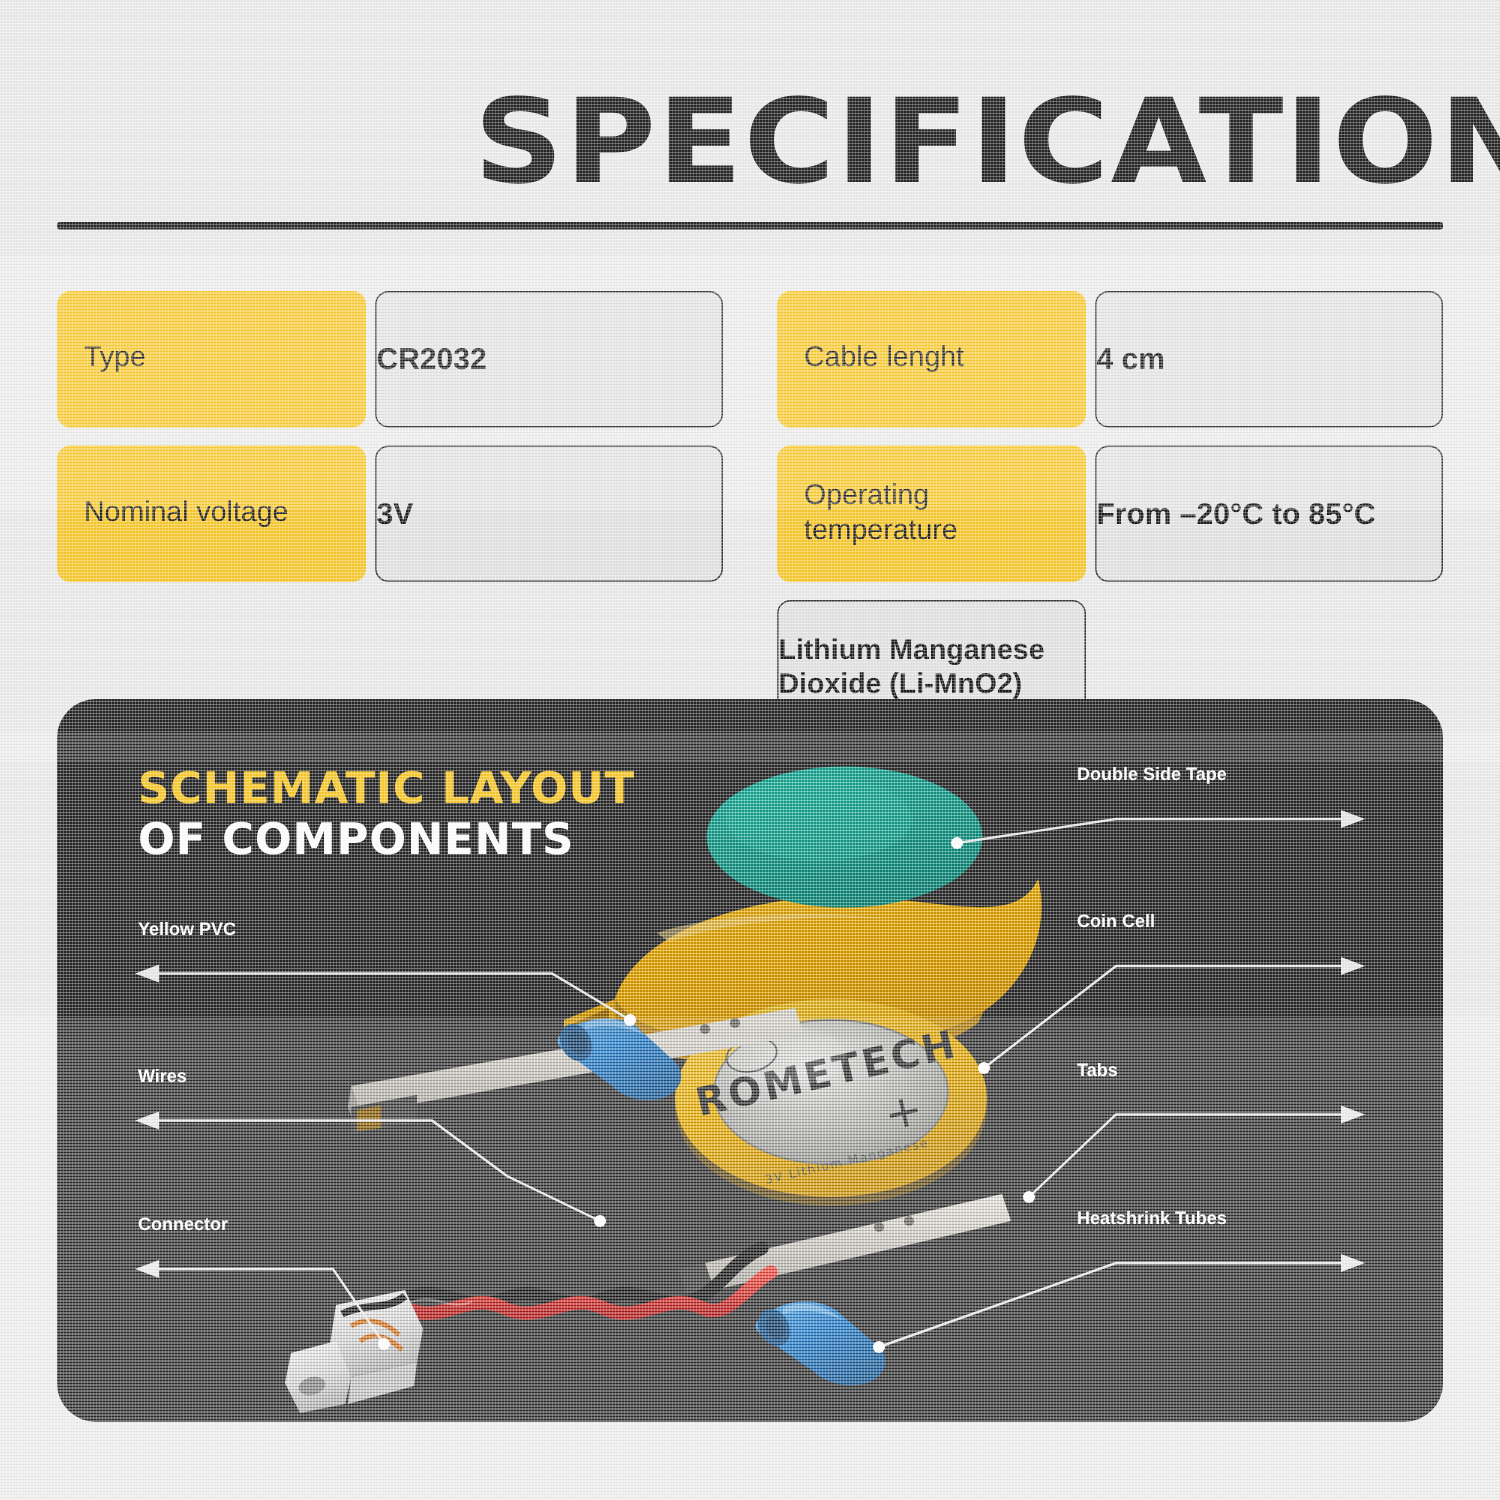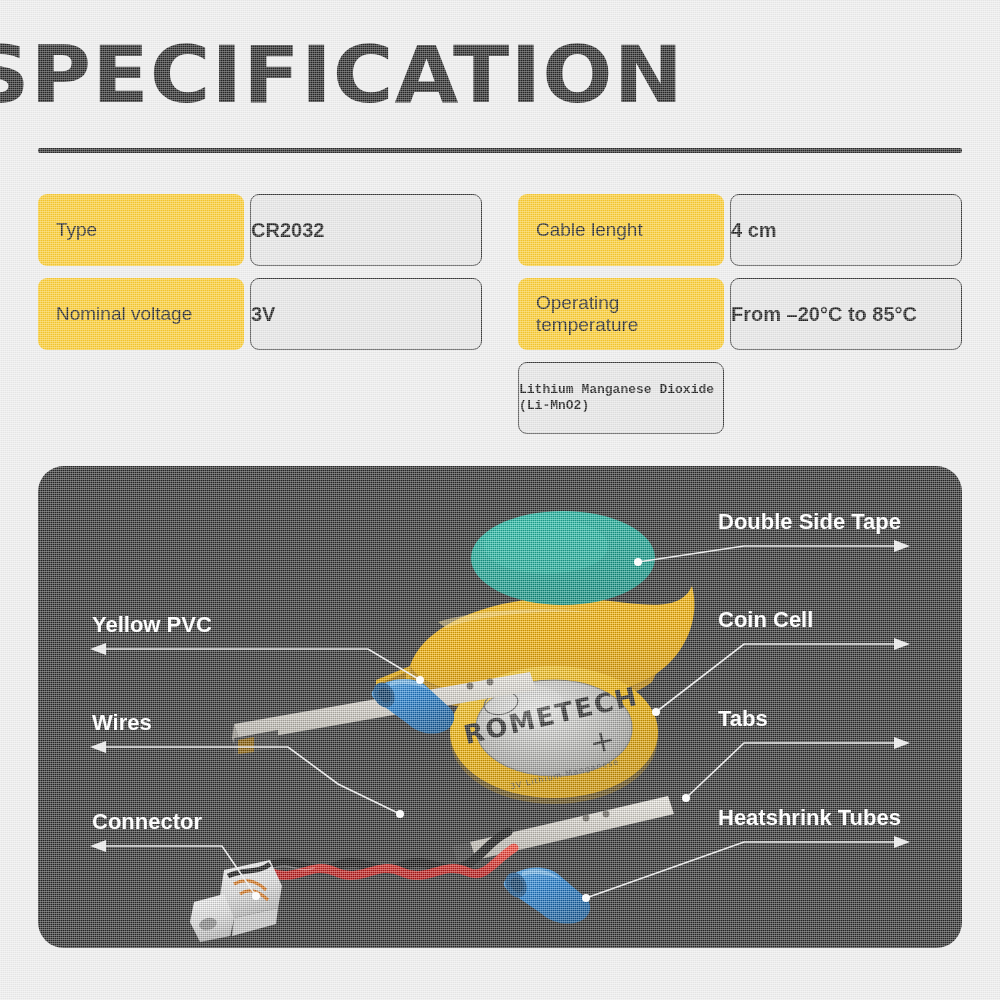--- a/index.html
+++ b/index.html
@@ -23,22 +23,22 @@
     background-image:
       repeating-linear-gradient(0deg, rgba(255,255,255,.55) 0 1px, rgba(0,0,0,.03) 1px 2px),
       repeating-linear-gradient(90deg, rgba(255,255,255,.4) 0 1px, rgba(0,0,0,.025) 1px 2px);
     z-index: 50;
   }
 
   
   .title-wrap {
     position: absolute;
     left: 0; right: 0;
-    top: 36px;
-    text-align: left;
+    top: 56px;
+    text-align: right;
   }
   .title {
     font-size: 78px;
     line-height: 1;
     font-weight: 800;
     color: #262626;
     letter-spacing: 1px;
     transform: scaleX(1.06);
     font-family: "DejaVu Sans", sans-serif;
   }
@@ -65,21 +65,21 @@
   }
   .spec-col {
     display: flex;
     flex-direction: column;
     row-gap: 12px;
   }
   .spec-row {
     display: grid;
     align-items: stretch;
     column-gap: 6px;
-    height: 72px;
+    height: 91px;
   }
   .col-left .spec-row  { grid-template-columns: 206px 1fr; }
   .col-right .spec-row { grid-template-columns: 206px 1fr; border-radius: 23px; }
 
   .spec-key {
     background: #F8C92F;
     border-radius: 9px;
     display: flex;
     align-items: center;
     padding: 0 18px;
@@ -93,21 +93,21 @@
     border: 1.6px solid #3a3a3a;
     border-radius: 9px;
     display: flex;
     align-items: center;
     padding: 0 0;
     font-size: 20px;
     font-weight: 700;
     color: #1d1d1d;
     line-height: 1.2;
   }
-  .spec-val.small { font-size: 13px; font-family: Liberation Mono, monospace; }
+  .spec-val.small { font-size: 19px; }
 
   
   .panel {
     position: absolute;
     left: 38px;
     top: 466px;
     width: 924px;
     height: 482px;
     background: #2f2f2f;
     border-radius: 26px;
@@ -130,21 +130,21 @@
     font-weight: 800;
     letter-spacing: .5px;
     line-height: 1.18;
   }
   .panel-head .l1 { color: #F8C92F; font-size: 29px; }
   .panel-head .l2 { color: #ffffff;  font-size: 29px; }
 
   .callout {
     position: absolute;
     color: #fff;
-    font-size: 22px;
+    font-size: 12px;
     font-weight: 600;
     white-space: nowrap;
   }
   .callout.right { text-align: left; }
 
   svg.leaders {
     position: absolute;
     inset: 0;
     width: 100%;
     height: 100%;
@@ -317,20 +317,24 @@
       <path d="M156 436 L 186 428 L 196 452 L 192 470 L 162 476 L 152 456 Z" fill="url(#gConn)"></path>
       <ellipse cx="170" cy="458" rx="9" ry="6" fill="#8E8E8E" transform="rotate(-14 170 458)"></ellipse>
       <path d="M196 418 C 210 410, 222 418, 228 424" stroke="#E07A1E" stroke-width="3.2" fill="none"></path>
       <path d="M202 428 C 214 420, 224 428, 230 434" stroke="#E07A1E" stroke-width="3.2" fill="none"></path>
       <path d="M190 410 C 206 402, 220 408, 232 398" stroke="#141414" stroke-width="5" fill="none"></path>
     </g>
   </svg>
 
   <div class="panel-noise"></div>
 
+  <div class="panel-head">
+    <div class="l1">SCHEMATIC LAYOUT</div>
+    <div class="l2">OF COMPONENTS</div>
+  </div>
 
   <svg class="leaders" viewBox="0 0 924 482">
     <g stroke="#E8E8E8" stroke-width="1.6" fill="none">
 
       <path d="M62 183 L 330 183 L 382 214"></path>
       <polygon points="52,183 68,177 68,189" fill="#E8E8E8" stroke="none"></polygon>
 
       <path d="M62 281 L 250 281 L 300 318 L 362 348"></path>
       <polygon points="52,281 68,275 68,287" fill="#E8E8E8" stroke="none"></polygon>
 

